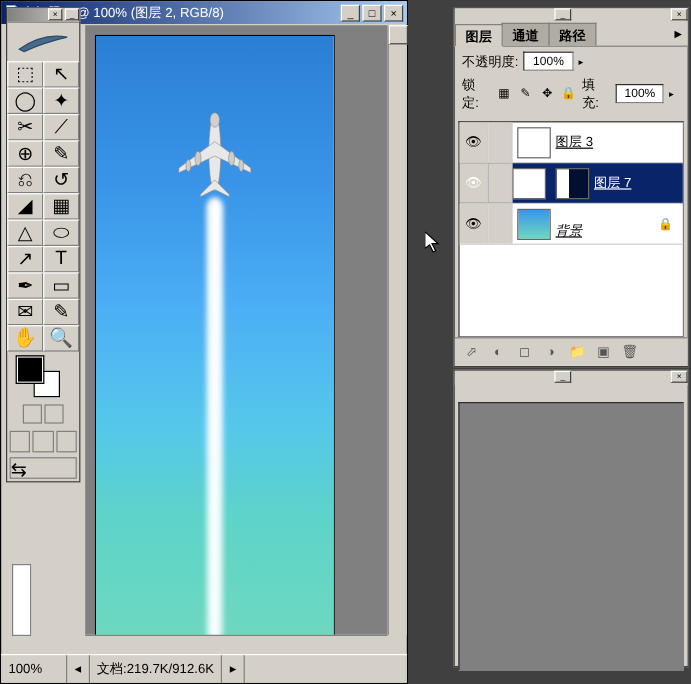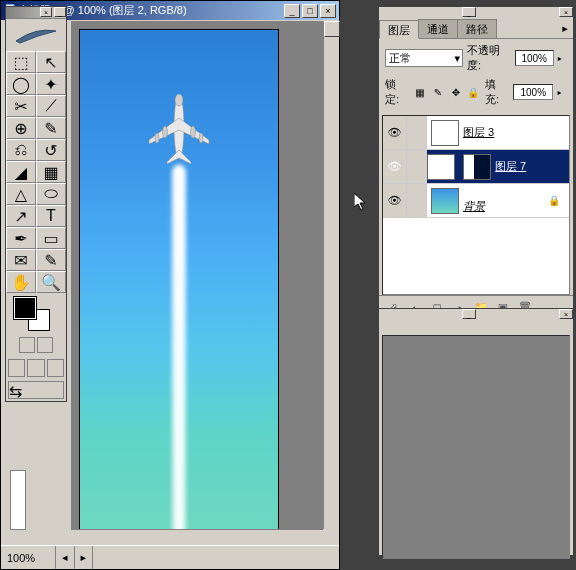--- a/index.html
+++ b/index.html
@@ -39,21 +39,21 @@
 .swatch-bg { position: absolute; left: 22px; top: 16px; width: 22px; height: 22px; background: #fff; border: 1px solid #000; z-index: -1; }
 .mode-row { display: flex; justify-content: center; gap: 2px; padding: 4px; }
 .mode-btn { width: 16px; height: 16px; border: 1px solid #808080; background: #d4d0c8; }
 .bottom-row { display: flex; padding: 2px; gap: 2px; }
 .bottom-row .mode-btn { flex: 1; height: 18px; }
 
 
 .panel { position: absolute; left: 378px; top: 6px; width: 196px; background: #d4d0c8; border: 1px solid #404040; }
 .panel-head { height: 12px; background: #d4d0c8; display: flex; }
 .panel-head .win-btn { width: 14px; height: 10px; font-size: 7px; margin-left: auto; }
-.panel-tabs { display: flex; height: 20px; background: #d4d0c8; font-size: 11px; border-bottom: 1px solid #808080; }
+.panel-tabs { display: flex; height: 20px; background: #d4d0c8; font-size: 11px; border-bottom: 1px solid #808080; font-weight: bold; }
 .panel-tab { padding: 2px 8px; border: 1px solid #808080; border-bottom: none; background: #d4d0c8; cursor: pointer; margin-right: -1px; }
 .panel-tab.active { background: #d4d0c8; border-bottom: 1px solid #d4d0c8; position: relative; top: 1px; }
 .panel-tab.inactive { background: #b0aca4; }
 
 .panel-controls { padding: 4px 6px; font-size: 11px; }
 .ctrl-row { display: flex; align-items: center; gap: 4px; margin-bottom: 4px; }
 .blend-select { flex: 0 0 auto; width: 78px; height: 18px; border: 1px solid #808080; background: #fff; font-size: 11px; display: flex; align-items: center; padding: 0 3px; position: relative; }
 .blend-select::after { content: '▾'; position: absolute; right: 2px; }
 .pct-input { width: 42px; height: 16px; border: 1px inset #808080; background: #fff; font-size: 10px; text-align: center; display: flex; align-items: center; justify-content: center; }
 .pct-arrow { width: 10px; font-size: 8px; }
@@ -119,20 +119,21 @@
   </div>
 
   <div class="vscroll">
     <div class="scroll-btn"></div>
   </div>
   <div class="hscroll"></div>
 
   <div class="statusbar">
     <div class="status-cell zoom-cell">100%</div>
     <div class="status-cell">◂</div>
+    <div class="status-cell">文档:219.7K/912.6K</div>
     <div class="status-cell">▸</div>
   </div>
 </div>
 
 <div class="ruler-v"></div>
 
 <div class="toolbox">
   <div class="toolbox-header">
     <div class="win-btn">_</div>
     <div class="win-btn">×</div>
@@ -190,21 +191,20 @@
     <div class="win-btn">×</div>
   </div>
   <div class="panel-tabs">
     <div class="panel-tab active">图层</div>
     <div class="panel-tab inactive">通道</div>
     <div class="panel-tab inactive">路径</div>
     <div style="margin-left:auto;width:16px;display:flex;align-items:center;justify-content:center;cursor:pointer">▸</div>
   </div>
   <div class="panel-controls">
     <div class="ctrl-row">
-      <div class="blend-select">正常</div>
       <span>不透明度:</span>
       <div class="pct-input">100%</div>
       <span class="pct-arrow">▸</span>
     </div>
     <div class="ctrl-row">
       <span>锁定:</span>
       <div class="lock-icons">
         <div class="lock-i">▦</div>
         <div class="lock-i">✎</div>
         <div class="lock-i">✥</div>

